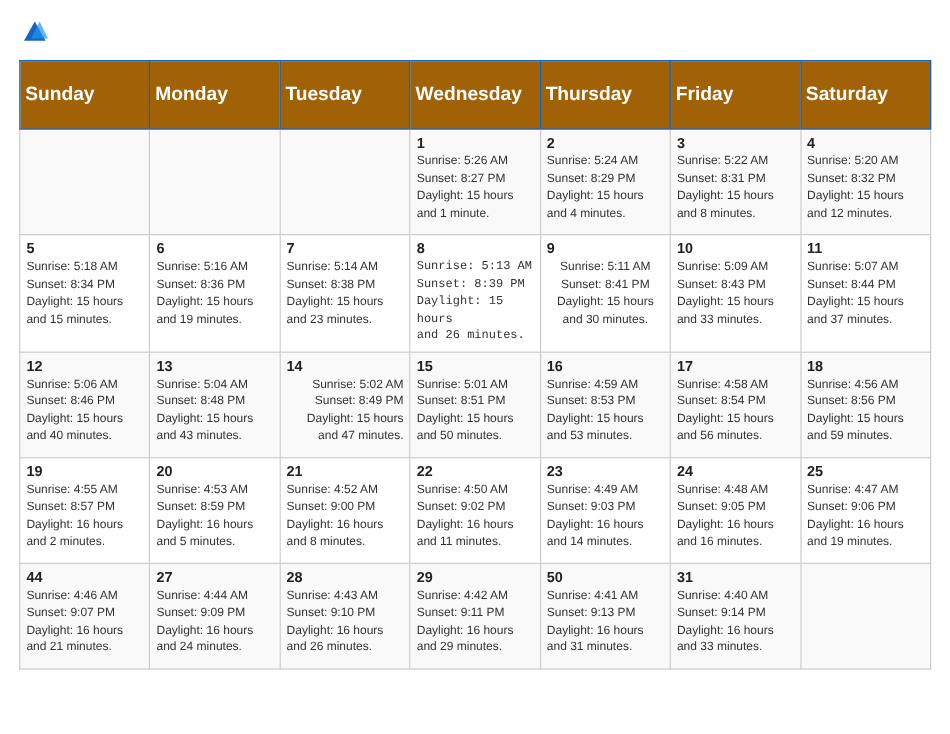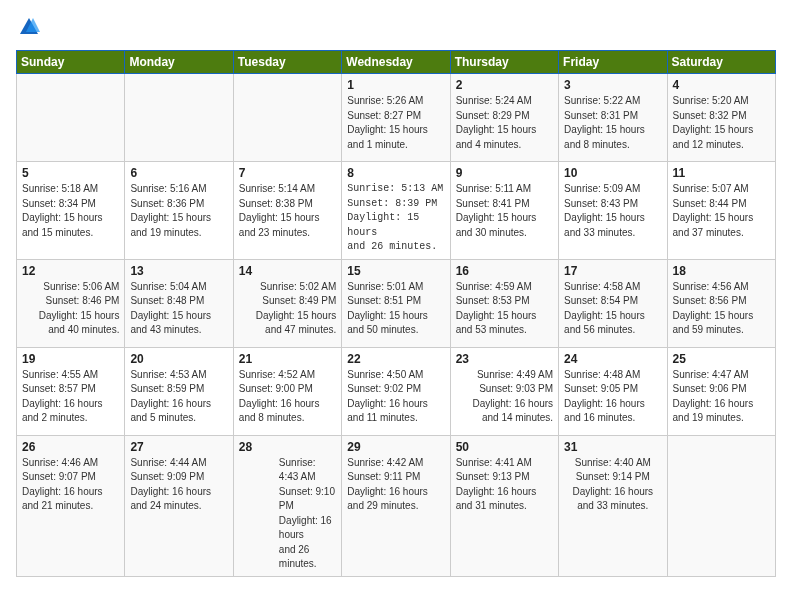--- a/index.html
+++ b/index.html
@@ -52,25 +52,25 @@
       font-size: 16px;
       color: #333;
       font-weight: normal;
     }
     table {
       width: 100%;
       border-collapse: collapse;
       table-layout: fixed;
     }
     th {
-      background-color: #4d7c0f;
+      background-color: #a16207;
       color: #fff;
-      font-size: 12px;
-      font-weight: bold;
-      padding: 4px 4px;
+      font-size: 16px;
+      font-weight: bold;
+      padding: 19px 4px;
       text-align: left;
       border: 1px solid #1565c0;
     }
     td {
       border: 1px solid #ccc;
       vertical-align: top;
       padding: 4px 5px;
       min-height: 80px;
       height: 88px;
       font-size: 10.5px;
@@ -188,21 +188,21 @@
         </td>
         <td>
           <span class="day-num">8</span>
           <div class="day-info" style="white-space: pre-line; font-family: Liberation Mono, monospace;">Sunrise: 5:13 AM
 Sunset: 8:39 PM
 Daylight: 15 hours
 and 26 minutes.</div>
         </td>
         <td>
           <span class="day-num">9</span>
-          <div class="day-info" style="white-space: pre-line;">Sunrise: 5:11 AM
+          <div class="day-info" style="white-space: pre-line; text-align: center;">Sunrise: 5:11 AM
 Sunset: 8:41 PM
 Daylight: 15 hours
 and 30 minutes.</div>
         </td>
         <td>
           <span class="day-num">10</span>
           <div class="day-info" style="white-space: pre-line;">Sunrise: 5:09 AM
 Sunset: 8:43 PM
 Daylight: 15 hours
 and 33 minutes.</div>
@@ -211,21 +211,21 @@
           <span class="day-num">11</span>
           <div class="day-info" style="white-space: pre-line;">Sunrise: 5:07 AM
 Sunset: 8:44 PM
 Daylight: 15 hours
 and 37 minutes.</div>
         </td>
       </tr>
       <tr>
         <td>
           <span class="day-num">12</span>
-          <div class="day-info" style="white-space: pre-line; text-align: right;">Sunrise: 5:06 AM
+          <div class="day-info" style="white-space: pre-line;">Sunrise: 5:06 AM
 Sunset: 8:46 PM
 Daylight: 15 hours
 and 40 minutes.</div>
         </td>
         <td>
           <span class="day-num">13</span>
           <div class="day-info" style="white-space: pre-line;">Sunrise: 5:04 AM
 Sunset: 8:48 PM
 Daylight: 15 hours
 and 43 minutes.</div>
@@ -290,21 +290,21 @@
         </td>
         <td>
           <span class="day-num">22</span>
           <div class="day-info" style="white-space: pre-line;">Sunrise: 4:50 AM
 Sunset: 9:02 PM
 Daylight: 16 hours
 and 11 minutes.</div>
         </td>
         <td>
           <span class="day-num">23</span>
-          <div class="day-info" style="white-space: pre-line; text-align: right;">Sunrise: 4:49 AM
+          <div class="day-info" style="white-space: pre-line;">Sunrise: 4:49 AM
 Sunset: 9:03 PM
 Daylight: 16 hours
 and 14 minutes.</div>
         </td>
         <td>
           <span class="day-num">24</span>
           <div class="day-info" style="white-space: pre-line;">Sunrise: 4:48 AM
 Sunset: 9:05 PM
 Daylight: 16 hours
 and 16 minutes.</div>
@@ -312,57 +312,57 @@
         <td>
           <span class="day-num">25</span>
           <div class="day-info" style="white-space: pre-line;">Sunrise: 4:47 AM
 Sunset: 9:06 PM
 Daylight: 16 hours
 and 19 minutes.</div>
         </td>
       </tr>
       <tr>
         <td>
-          <span class="day-num">26</span>
+          <span class="day-num">44</span>
           <div class="day-info" style="white-space: pre-line;">Sunrise: 4:46 AM
 Sunset: 9:07 PM
 Daylight: 16 hours
 and 21 minutes.</div>
         </td>
         <td>
           <span class="day-num">27</span>
           <div class="day-info" style="white-space: pre-line;">Sunrise: 4:44 AM
 Sunset: 9:09 PM
 Daylight: 16 hours
 and 24 minutes.</div>
         </td>
         <td>
           <span class="day-num">28</span>
-          <div class="day-info" style="white-space: pre-line; margin-left: 40px;">Sunrise: 4:43 AM
+          <div class="day-info" style="white-space: pre-line;">Sunrise: 4:43 AM
 Sunset: 9:10 PM
 Daylight: 16 hours
 and 26 minutes.</div>
         </td>
         <td>
           <span class="day-num">29</span>
           <div class="day-info" style="white-space: pre-line;">Sunrise: 4:42 AM
 Sunset: 9:11 PM
 Daylight: 16 hours
 and 29 minutes.</div>
         </td>
         <td>
           <span class="day-num">50</span>
           <div class="day-info" style="white-space: pre-line;">Sunrise: 4:41 AM
 Sunset: 9:13 PM
 Daylight: 16 hours
 and 31 minutes.</div>
         </td>
         <td>
           <span class="day-num">31</span>
-          <div class="day-info" style="white-space: pre-line; text-align: center;">Sunrise: 4:40 AM
+          <div class="day-info" style="white-space: pre-line;">Sunrise: 4:40 AM
 Sunset: 9:14 PM
 Daylight: 16 hours
 and 33 minutes.</div>
         </td>
         <td class="empty"></td>
       </tr>
     </tbody>
 </table>
 
 </body></html>

